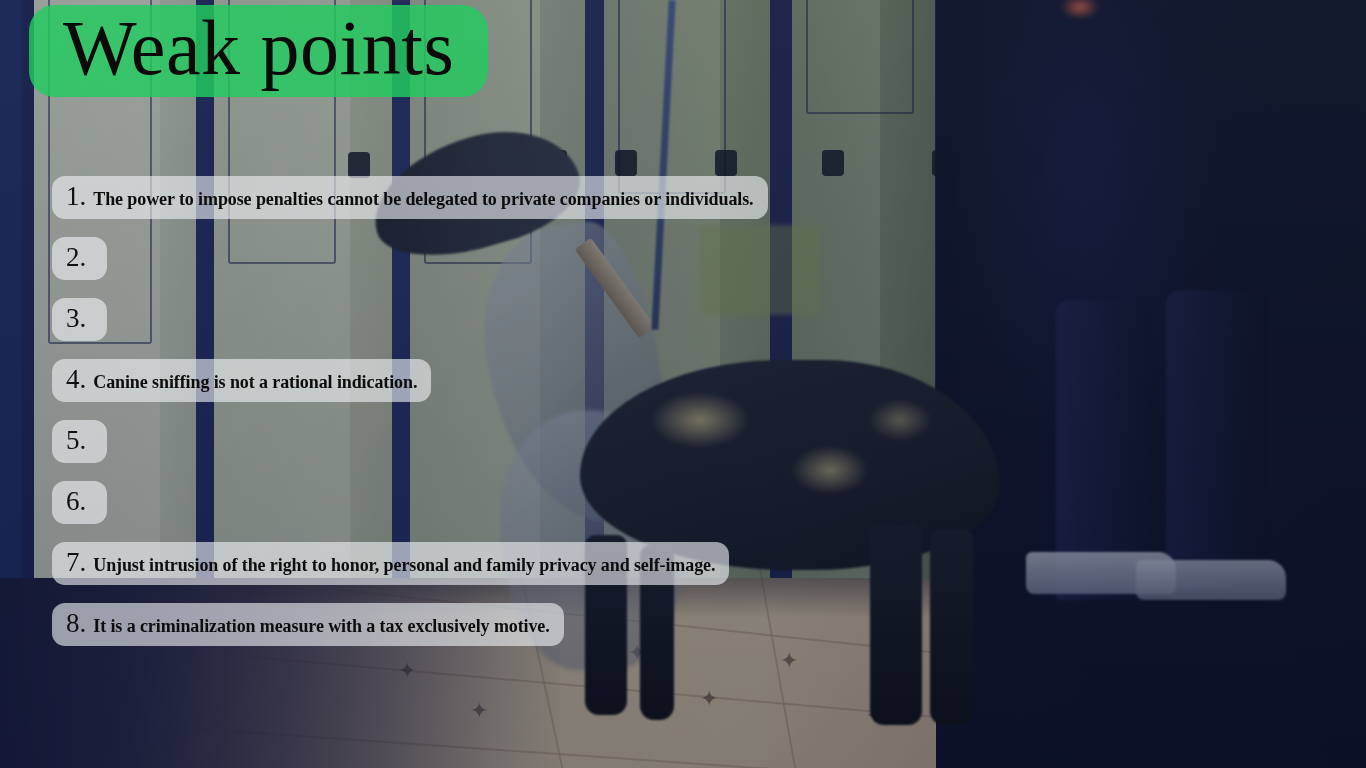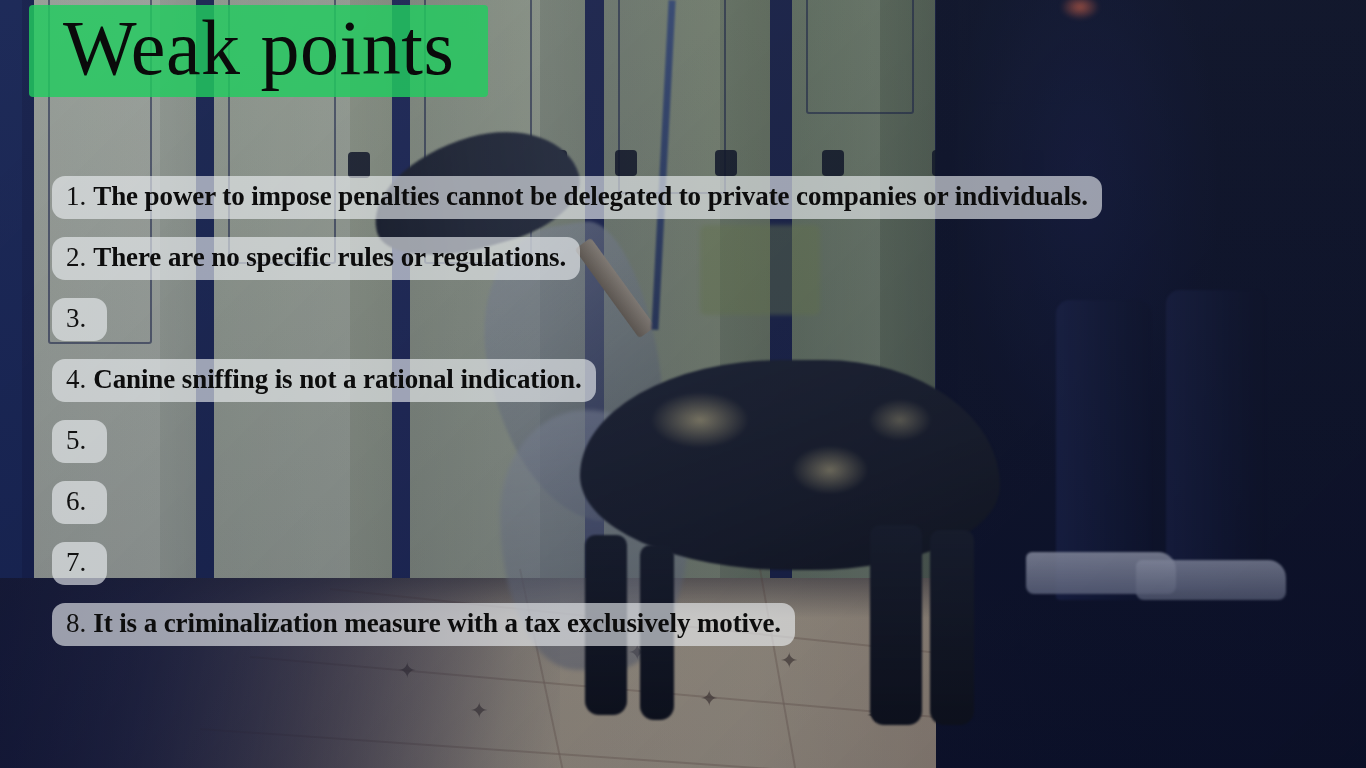--- a/index.html
+++ b/index.html
@@ -154,21 +154,21 @@
   .grade2{
     position:absolute;inset:0;
     background:linear-gradient(180deg, rgba(120,140,160,.10), rgba(30,40,80,.18));
   }
 
   
   .title-box{
     position:absolute;left:29px;top:5px;
     padding:4px 34px 10px 34px;
     background:rgba(34,204,95,.82);
-    border-radius:4px;
+    border-radius:26px;
     line-height:1;
   }
   .title-text{
     font-family:"Liberation Serif", serif;
     font-size:78px;font-weight:400;color:#0a0a0a;
     letter-spacing:.5px;
     white-space:nowrap;
   }
 
   .list{
@@ -184,21 +184,21 @@
     margin-bottom:18px;
   }
   .li-num{
     font-family:"Liberation Serif", serif;
     font-size:27px;font-weight:400;color:#111;
     margin-right:7px;
     flex:0 0 auto;
   }
   .li-text{
     font-family:"Liberation Serif", serif;
-    font-size:27px;font-weight:700;color:#0d0d0d;
+    font-size:18px;font-weight:700;color:#0d0d0d;
     white-space:nowrap;
     letter-spacing:-.1px;
   }
 </style>
 </head>
 <body>
 
 <div id="slide">
 
   <div class="bg">
@@ -277,21 +277,20 @@
 
   <div class="list">
 
     <div class="li">
       <span class="li-num">1.</span>
       <span class="li-text">The power to impose penalties cannot be delegated to private companies or individuals.</span>
     </div>
 
     <div class="li">
       <span class="li-num">2.</span>
-      <span class="li-text">There are no specific rules or regulations.</span>
     </div>
 
     <div class="li">
       <span class="li-num">3.</span>
     </div>
 
     <div class="li">
       <span class="li-num">4.</span>
       <span class="li-text">Canine sniffing is not a rational indication.</span>
     </div>
@@ -299,20 +298,21 @@
     <div class="li">
       <span class="li-num">5.</span>
     </div>
 
     <div class="li">
       <span class="li-num">6.</span>
     </div>
 
     <div class="li">
       <span class="li-num">7.</span>
+      <span class="li-text">Unjust intrusion of the right to honor, personal and family privacy and self-image.</span>
     </div>
 
     <div class="li">
       <span class="li-num">8.</span>
       <span class="li-text">It is a criminalization measure with a tax exclusively motive.</span>
     </div>
 
   </div>
 </div>
 

